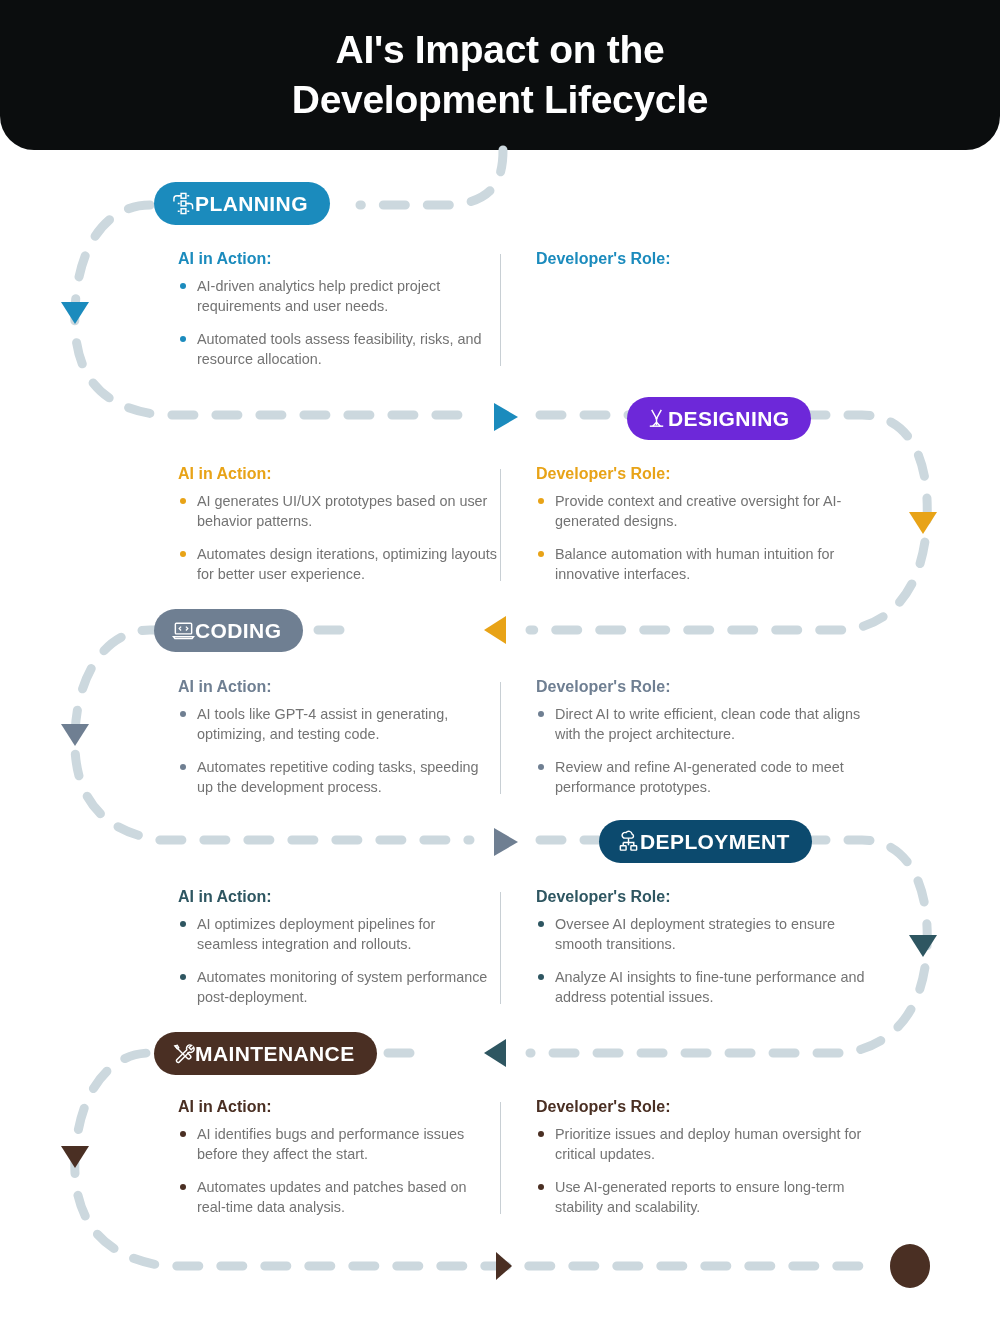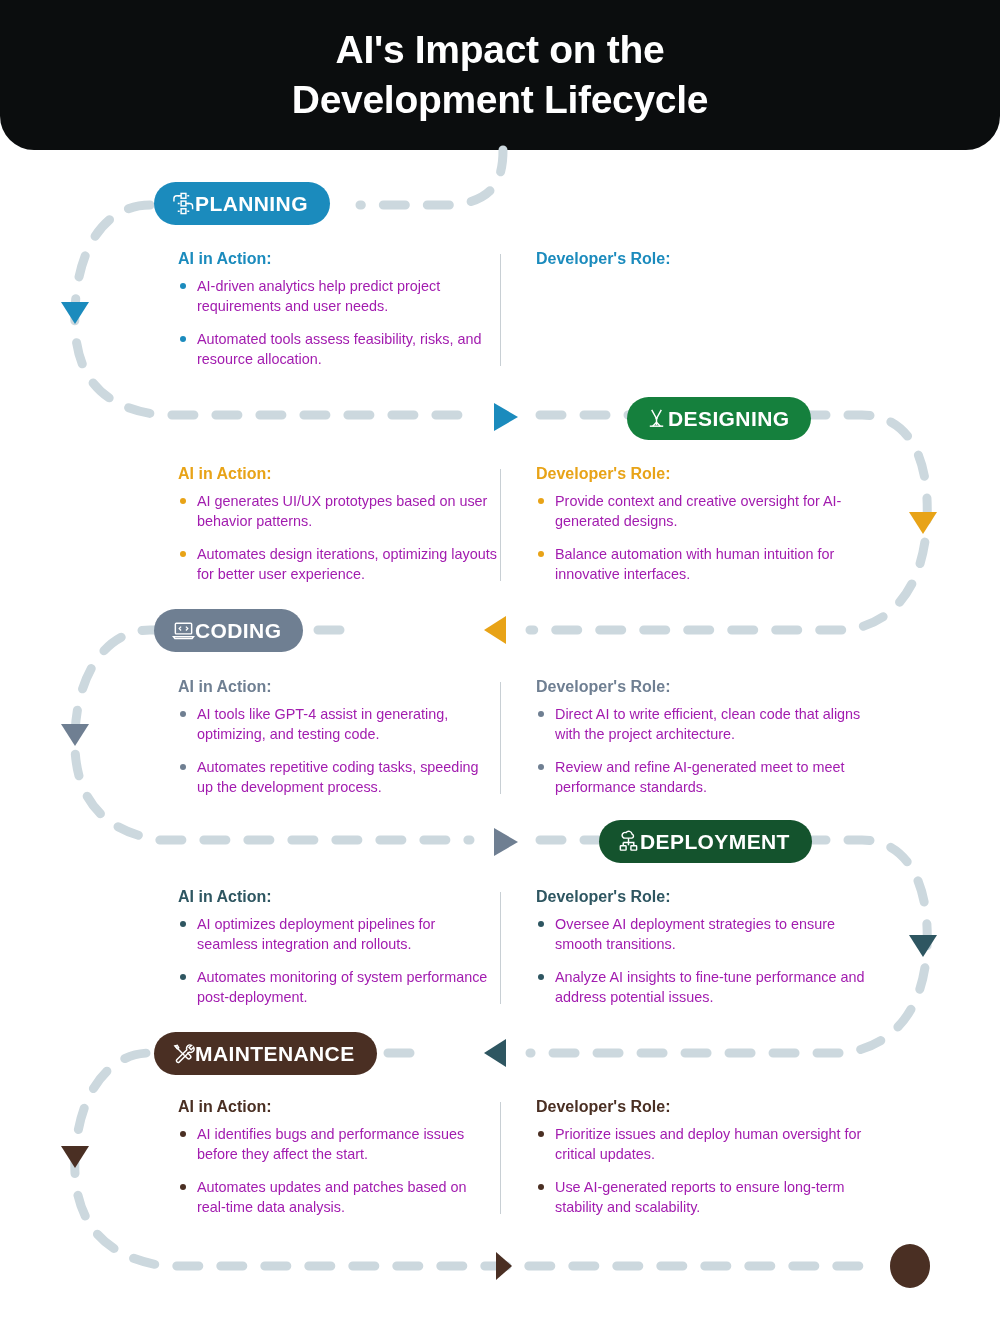--- a/index.html
+++ b/index.html
@@ -44,21 +44,21 @@
   .col.left  { left: 0;   width: 320px; }
   .col.right { left: 358px; width: 340px; }
   .divider {
     position: absolute; top: 4px; left: 322px; width: 1px; height: 112px;
     background: #c8cfd4;
   }
   .ctitle { font-size: 16px; font-weight: 700; margin-bottom: 9px; }
   ul.bullets { list-style: none; }
   ul.bullets li {
     position: relative; padding-left: 19px; margin-bottom: 13px;
-    font-size: 14.4px; line-height: 1.38; color: #a21caf;
+    font-size: 14.4px; line-height: 1.38; color: #737373;
   }
   ul.bullets li:last-child { margin-bottom: 0; }
   ul.bullets li:before {
     content: ""; position: absolute; left: 2px; top: 6px;
     width: 6px; height: 6px; border-radius: 50%;
     background: var(--bullet, #1b8bbd);
   }
 </style>
 </head>
 <body>
@@ -124,21 +124,21 @@
       <ul class="bullets" style="--bullet:#1b8bbd;">
         <li>AI-driven analytics help predict project requirements and user needs.</li>
         <li>Automated tools assess feasibility, risks, and resource allocation.</li>
       </ul>
     </div>
     <div class="col right">
       <div class="ctitle" style="color:#1b8bbd;">Developer's Role:</div>
     </div>
   </div>
 
-  <div class="badge" style="left:627px; top:397px; background:#15803d;">
+  <div class="badge" style="left:627px; top:397px; background:#6d28d9;">
     <span class="bicon">
       <svg width="23" height="23" viewBox="0 0 24 24" fill="none" stroke="#fff" stroke-width="1.5">
         <path d="M7 3 L12 12 L17 3"></path>
           <path d="M12 12 V19"></path>
         <path d="M5 20 h14"></path>
           <path d="M8 20 l4-4 4 4"></path>
         <circle cx="12" cy="12" r="1.2" fill="#fff" stroke="none"></circle>
       </svg>
     </span>
     <span class="blabel">DESIGNING</span>
@@ -180,26 +180,26 @@
       <div class="ctitle" style="color:#6f7f92;">AI in Action:</div>
       <ul class="bullets" style="--bullet:#6f7f92;">
         <li>AI tools like GPT-4 assist in generating, optimizing, and testing code.</li>
         <li>Automates repetitive coding tasks, speeding up the development process.</li>
       </ul>
     </div>
     <div class="col right">
       <div class="ctitle" style="color:#6f7f92;">Developer's Role:</div>
       <ul class="bullets" style="--bullet:#6f7f92;">
         <li>Direct AI to write efficient, clean code that aligns with the project architecture.</li>
-        <li>Review and refine AI-generated meet to meet performance standards.</li>
-      </ul>
-    </div>
-  </div>
-
-  <div class="badge" style="left:599px; top:820px; background:#14532d;">
+        <li>Review and refine AI-generated code to meet performance prototypes.</li>
+      </ul>
+    </div>
+  </div>
+
+  <div class="badge" style="left:599px; top:820px; background:#0c4a6e;">
     <span class="bicon">
       <svg width="23" height="23" viewBox="0 0 24 24" fill="none" stroke="#fff" stroke-width="1.5">
         <path d="M8.5 8.5 a3 3 0 1 1 .9-5.8 a3.6 3.6 0 0 1 6.4 1.6 a2.2 2.2 0 0 1-.3 4.2 z"></path>
         <path d="M12 8.5 V13"></path>
           <path d="M6.5 13 h11 V16"></path>
           <path d="M6.5 13 V16"></path>
           <path d="M12 13 V16"></path>
         <rect x="3.5" y="16.5" width="6" height="4.5" rx="0.6"></rect>
         <rect x="14.5" y="16.5" width="6" height="4.5" rx="0.6"></rect>
       </svg>

